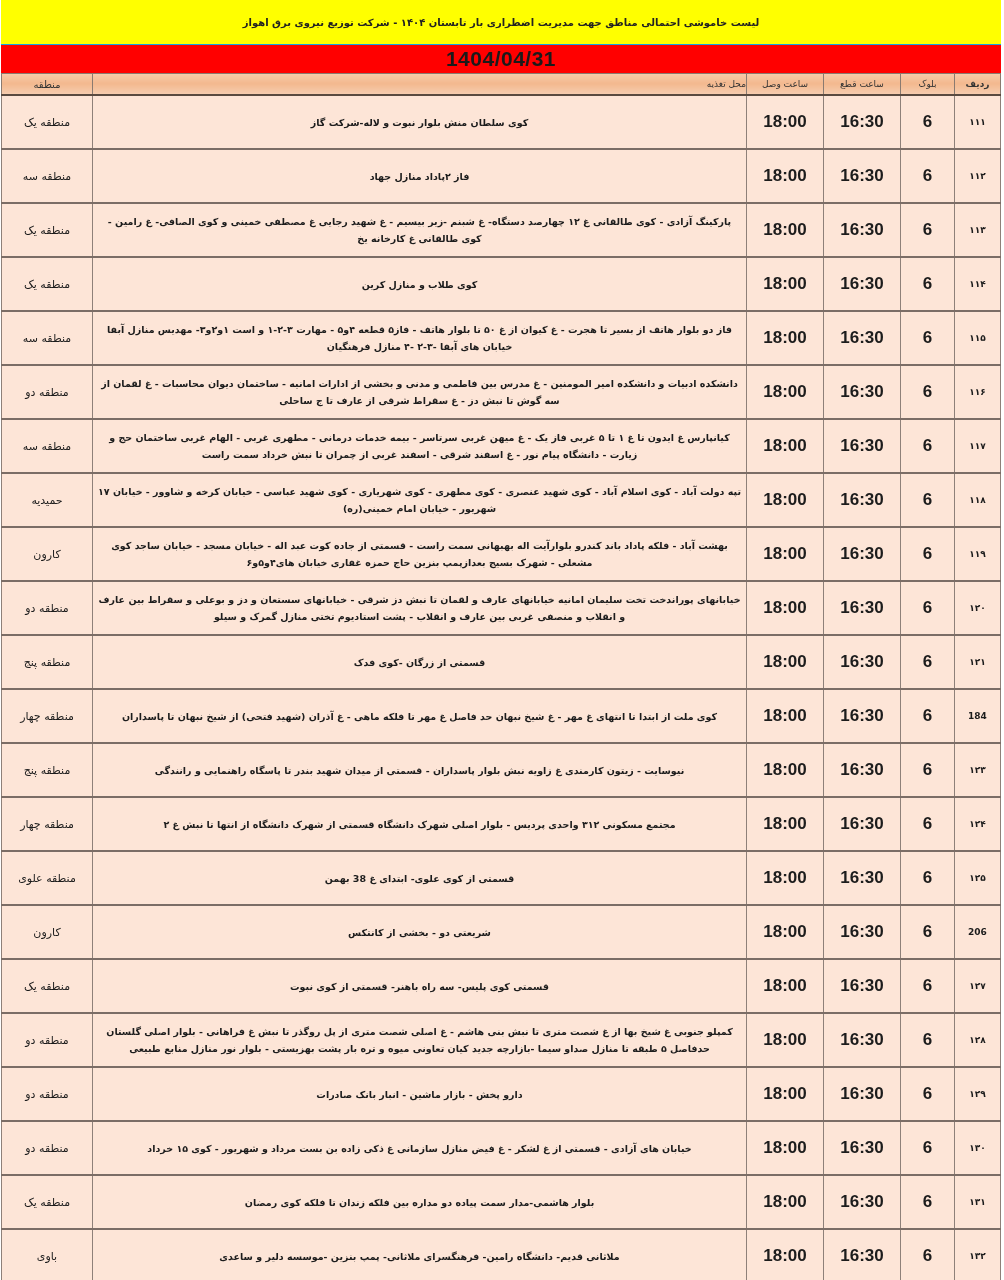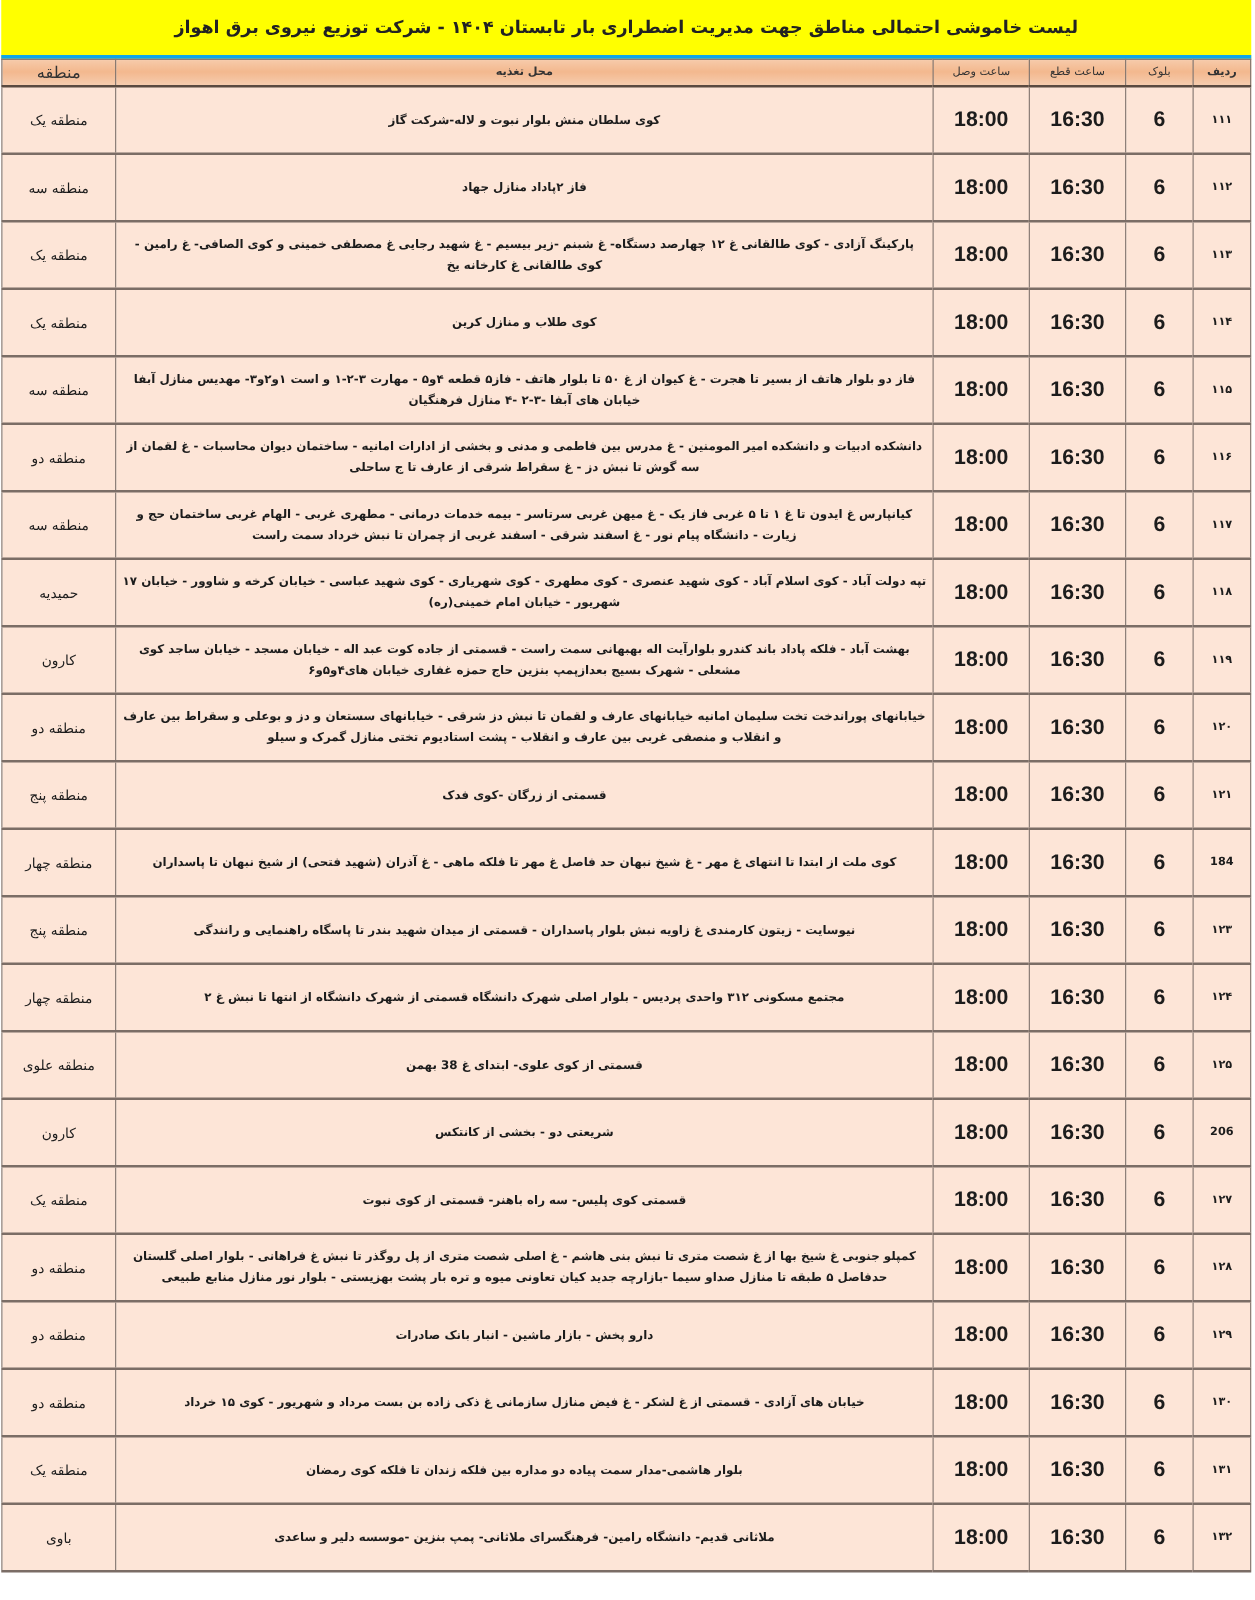--- a/index.html
+++ b/index.html
@@ -1,20 +1,20 @@
 <!DOCTYPE html>
 <html><head>
 <meta charset="utf-8">
 <style>
   html, body { margin:0; padding:0; background:#ffffff; }
   body { width:1004px; height:1280px; overflow:hidden; font-family:"DejaVu Sans", sans-serif; }
   .page { position:relative; width:1000px; margin-left:1px; }
   .title-bar {
     height:44px; background:#ffff00; display:flex; align-items:center; justify-content:center;
-    direction:rtl; font-weight:bold; font-size:14px; color:#222; border-bottom:3px solid #0ea5e9;
+    direction:rtl; font-weight:bold; font-size:10px; color:#222; border-bottom:1px solid #0ea5e9;
   }
   .date-bar {
     height:28px; background:#ff0000; display:flex; align-items:center; justify-content:center;
     font-family:"Liberation Sans", sans-serif; font-weight:bold; font-size:21px; color:#1a1a1a; letter-spacing:0.5px;
   }
   table { border-collapse:collapse; width:1000px; table-layout:fixed; direction:rtl; }
   th {
     height:20px; font-size:9px; font-weight:normal; color:#333;
     background:linear-gradient(to bottom, #f6c9a8 0%, #f3b88e 45%, #f6cdb0 100%);
     border:1px solid #8a7a70; border-bottom:2px solid #5a4a40; padding:0;
@@ -27,30 +27,31 @@
   .c-block { width:53px; font-family:"Liberation Sans", sans-serif; font-weight:bold; font-size:17px; }
   .c-time { width:76px; font-family:"Liberation Sans", sans-serif; font-weight:bold; font-size:17px;margin-left:48px; }
   .c-loc { font-size:9.5px; font-weight:bold; line-height:17px; }
   .c-region { width:90px; font-size:11px; font-weight:normal; }
 </style>
 </head>
 <body>
 
 <div class="page">
   <div class="title-bar">لیست خاموشی احتمالی مناطق جهت مدیریت اضطراری بار تابستان ۱۴۰۴ - شرکت توزیع نیروی برق اهواز</div>
+  <div class="date-bar">1404/04/31</div>
 
   <table>
     <thead>
       <tr>
         <th class="c-row">ردیف</th>
         <th class="c-block" style="font-size:9px;font-weight:normal;font-family:'DejaVu Sans',sans-serif;">بلوک</th>
         <th class="c-time" style="font-size:9px;font-weight:normal;font-family:'DejaVu Sans',sans-serif;">ساعت قطع</th>
         <th class="c-time" style="font-size:9px;font-weight:normal;font-family:'DejaVu Sans',sans-serif;">ساعت وصل</th>
-        <th class="c-loc" style="font-size:9px;font-weight:bold;">محل تغذیه</th>
-        <th class="c-region" style="font-size:13px;font-weight:normal;">منطقه</th>
+        <th class="c-loc" style="font-size:9px;font-weight:normal;text-align:right;">محل تغذیه</th>
+        <th class="c-region" style="font-size:10px;font-weight:normal;">منطقه</th>
       </tr>
     </thead>
     <tbody id="tbody">
         <tr>
           <td class="c-row">۱۱۱</td>
           <td class="c-block">6</td>
           <td class="c-time">16:30</td>
           <td class="c-time">18:00</td>
           <td class="c-loc">کوی سلطان منش بلوار نبوت و لاله-شرکت گاز</td>
           <td class="c-region">منطقه یک</td>

